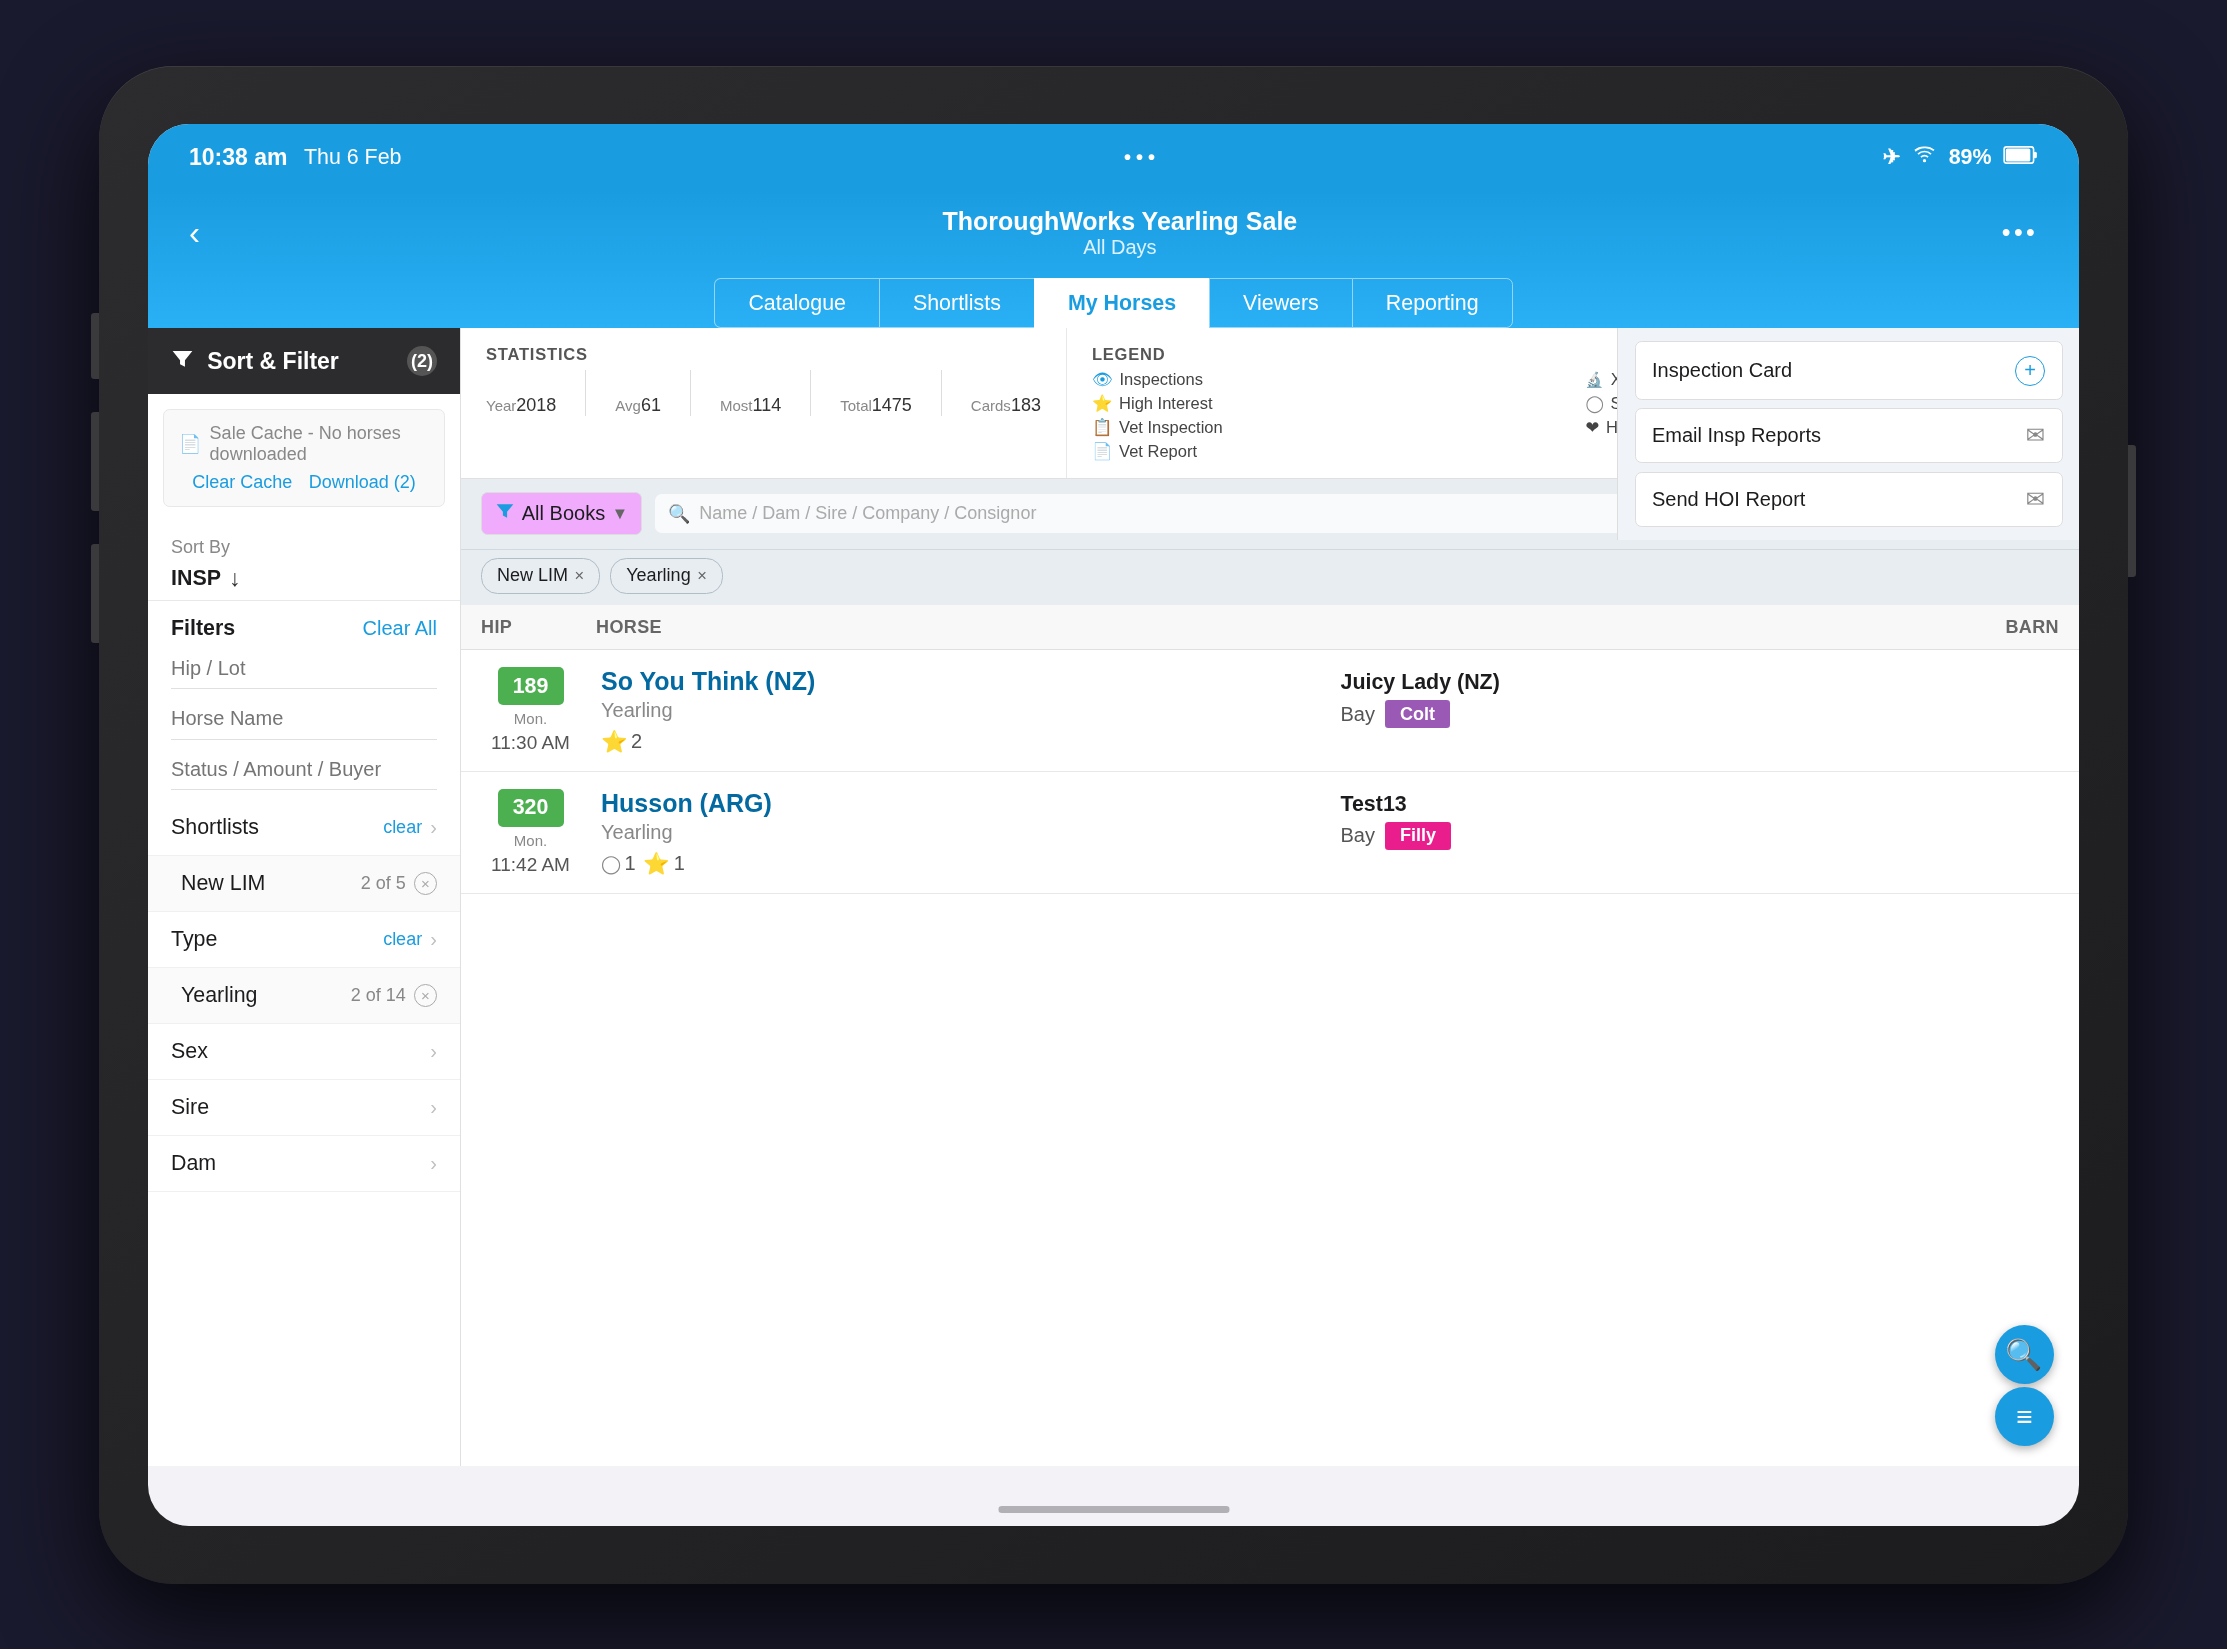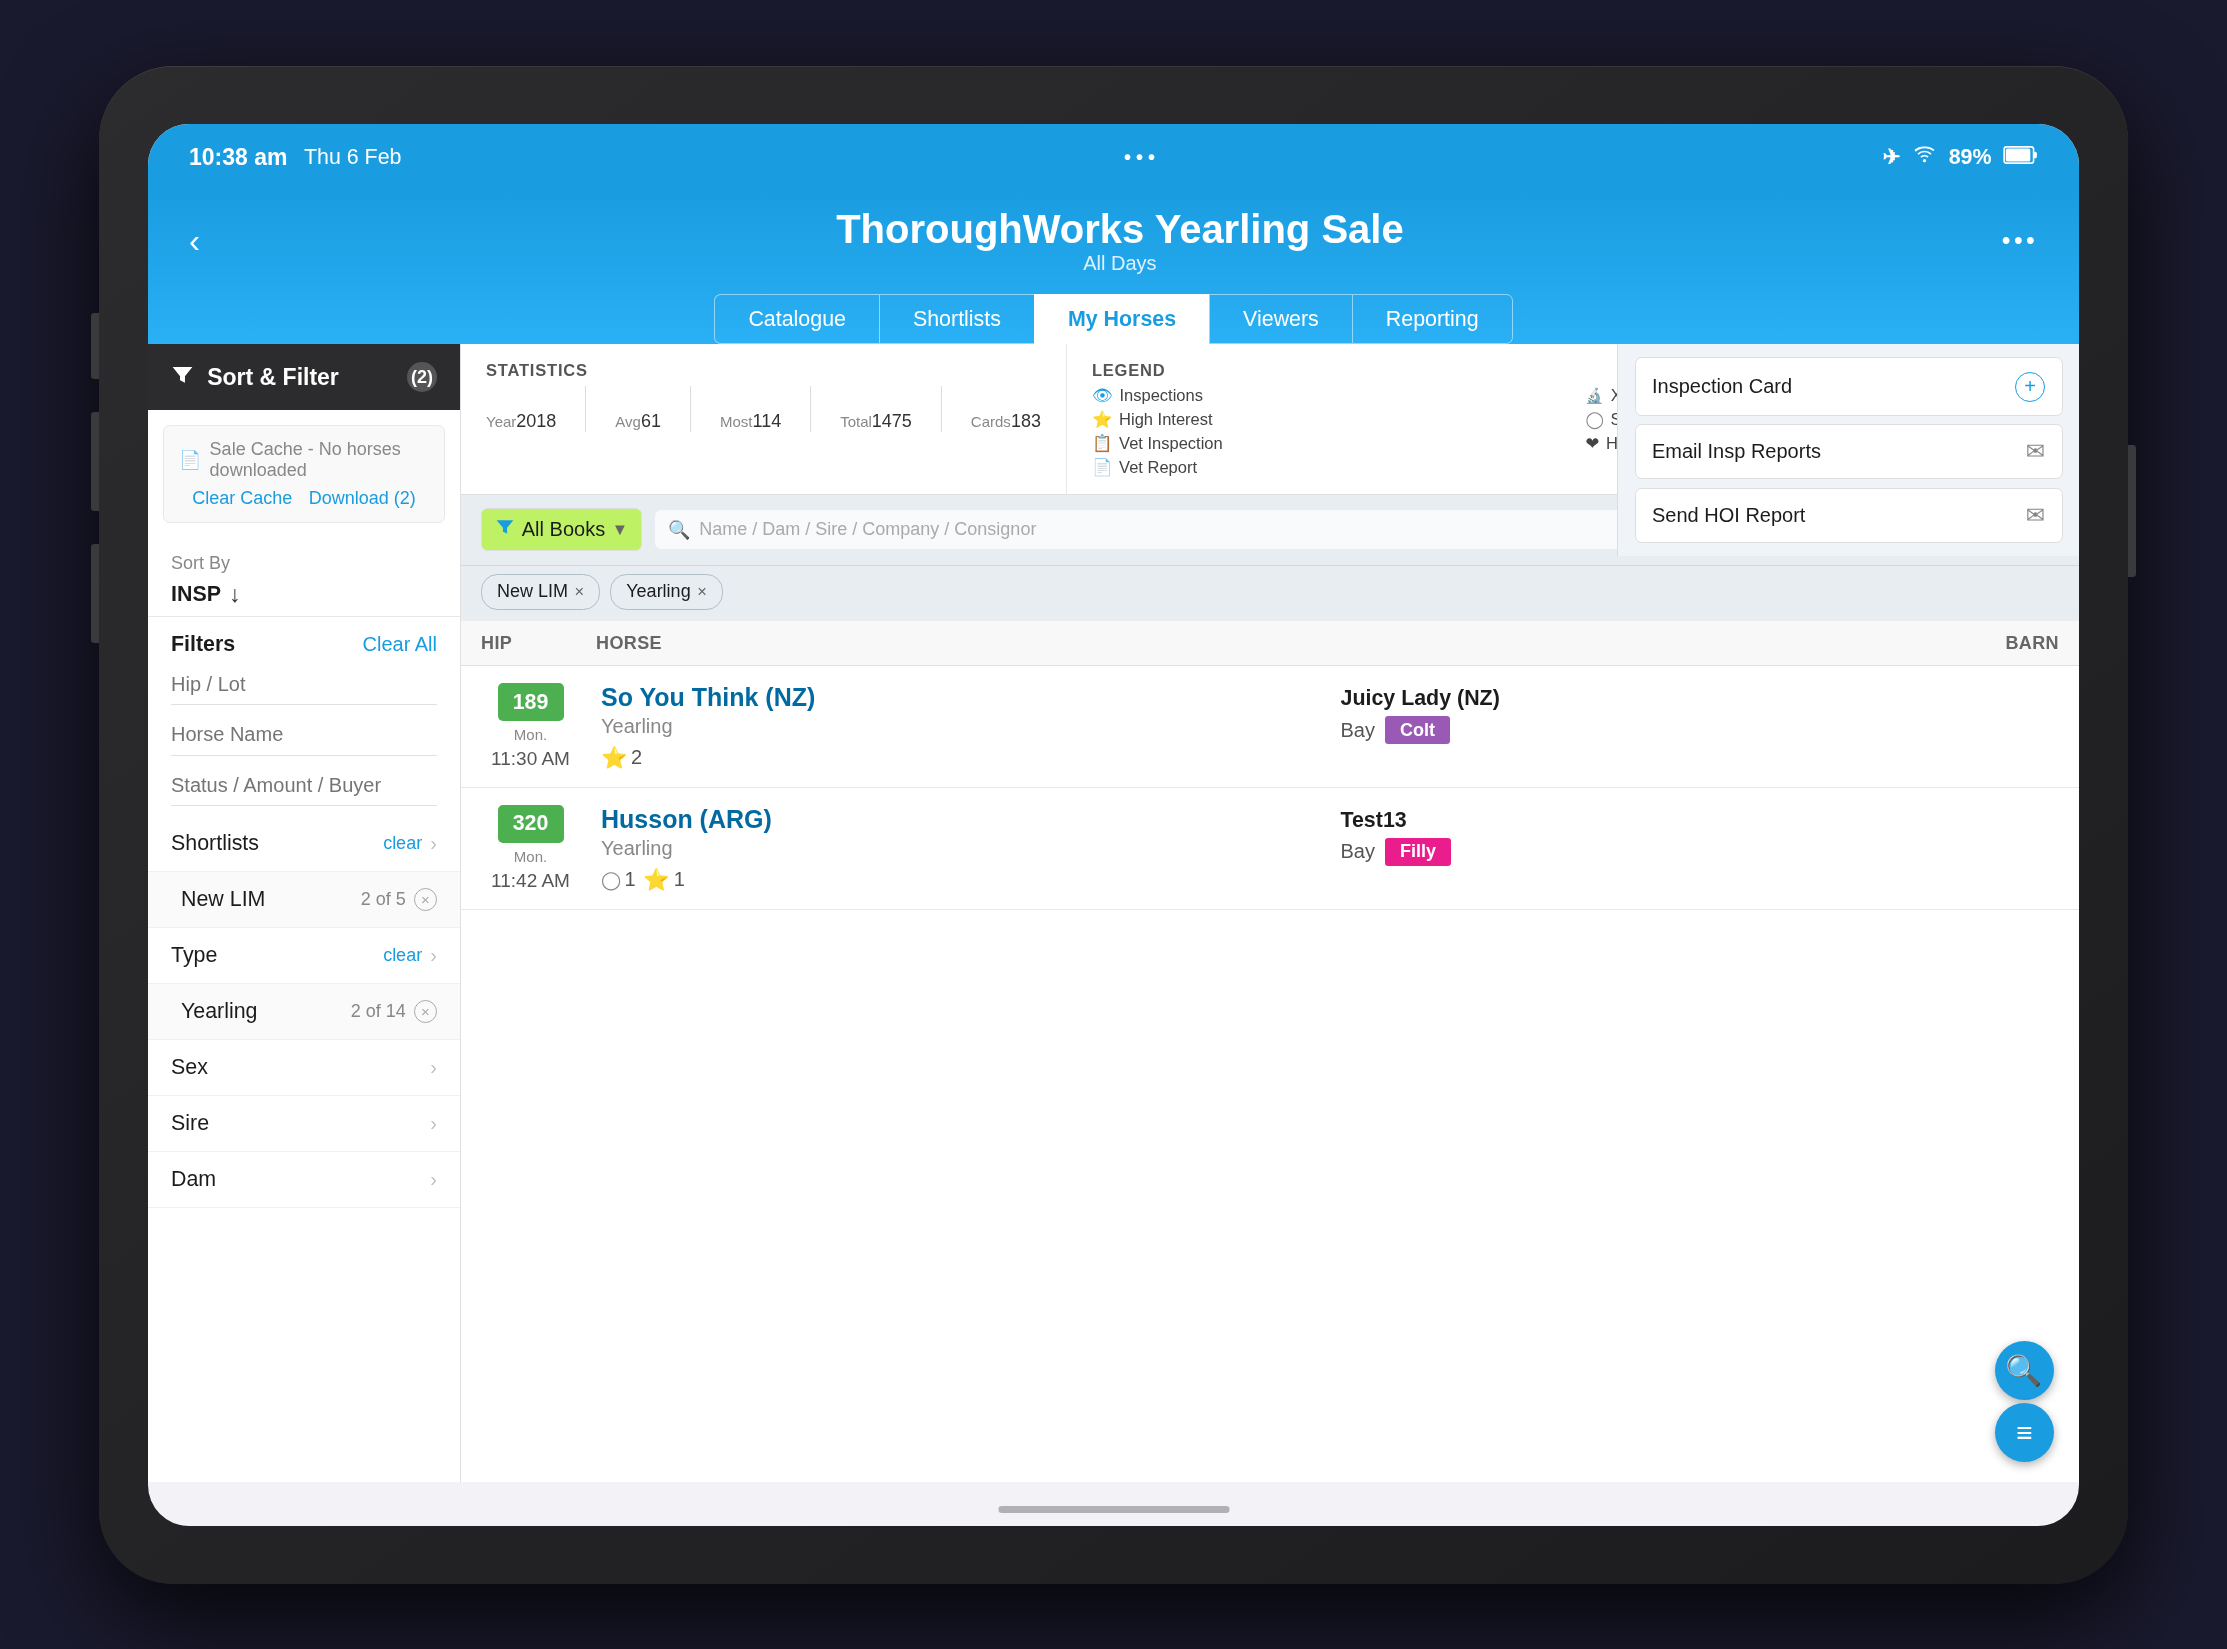--- a/index.html
+++ b/index.html
@@ -99,21 +99,21 @@
       align-items: center;
       justify-content: space-between;
       margin-bottom: 8.2px;
     }
     .header-title {
       text-align: center;
       flex: 1;
     }
     .header-title .main-title {
       color: white;
-      font-size: 40px;
+      font-size: 25px;
       font-weight: 700;
     }
     .header-title .sub-title {
       color: rgba(255,255,255,0.85);
       font-size: 20px;
       font-weight: 400;
     }
     .back-btn {
       color: white;
       font-size: 33px;
@@ -429,21 +429,21 @@
     
     .filter-bar {
       background: #e8edf2;
       padding: 13.2px 20px;
       display: flex;
       align-items: center;
       gap: 13.2px;
       border-bottom: 0.8px solid #d0d8e0;
     }
     .filter-funnel-btn {
-      background: #bef264;
+      background: #f0abfc;
       border: 0.8px solid #ddd;
       border-radius: 6.6px;
       padding: 8.2px 13.2px;
       display: flex;
       align-items: center;
       gap: 6.6px;
       cursor: pointer;
       font-size: 20px;
       color: #1c1c1e;
     }

